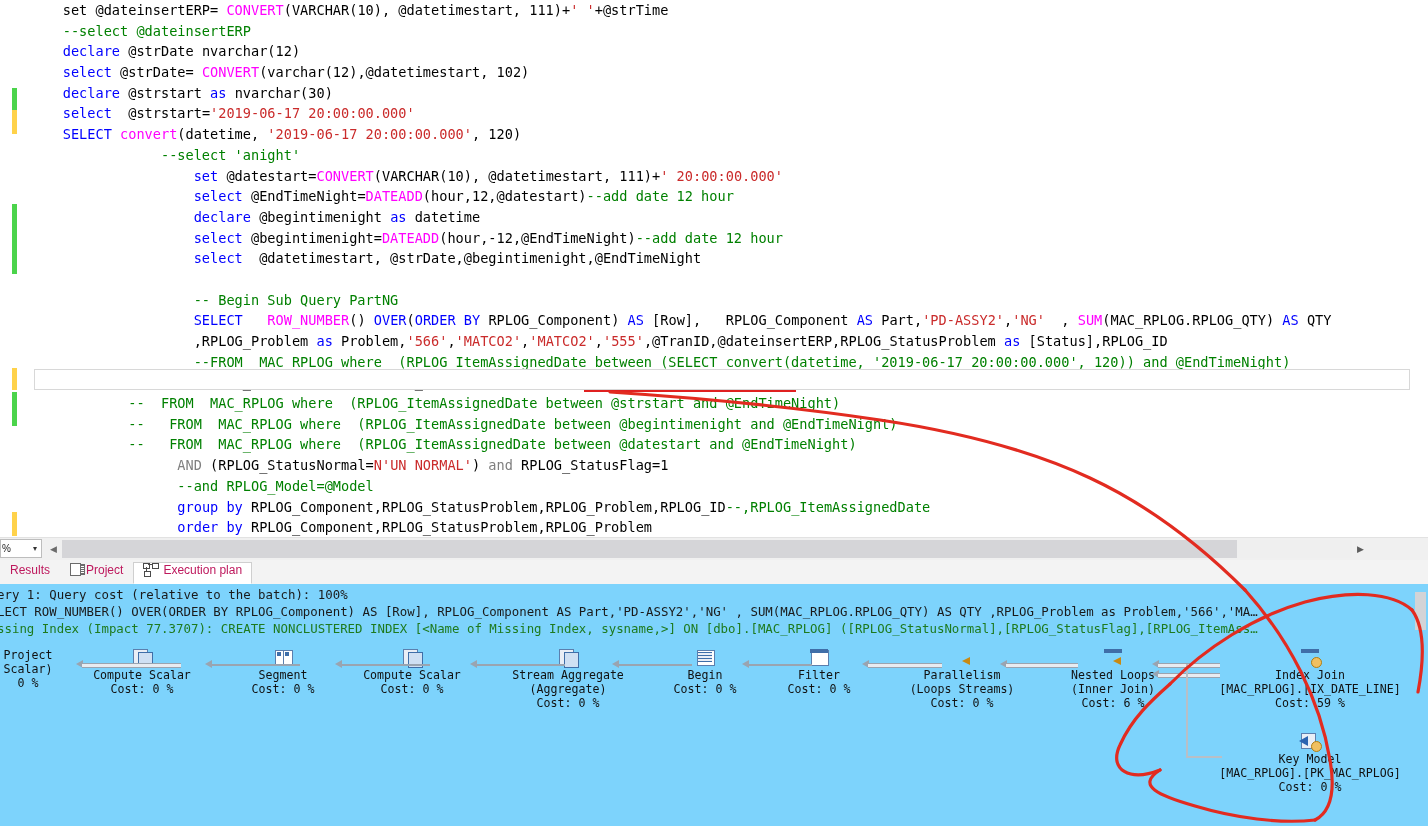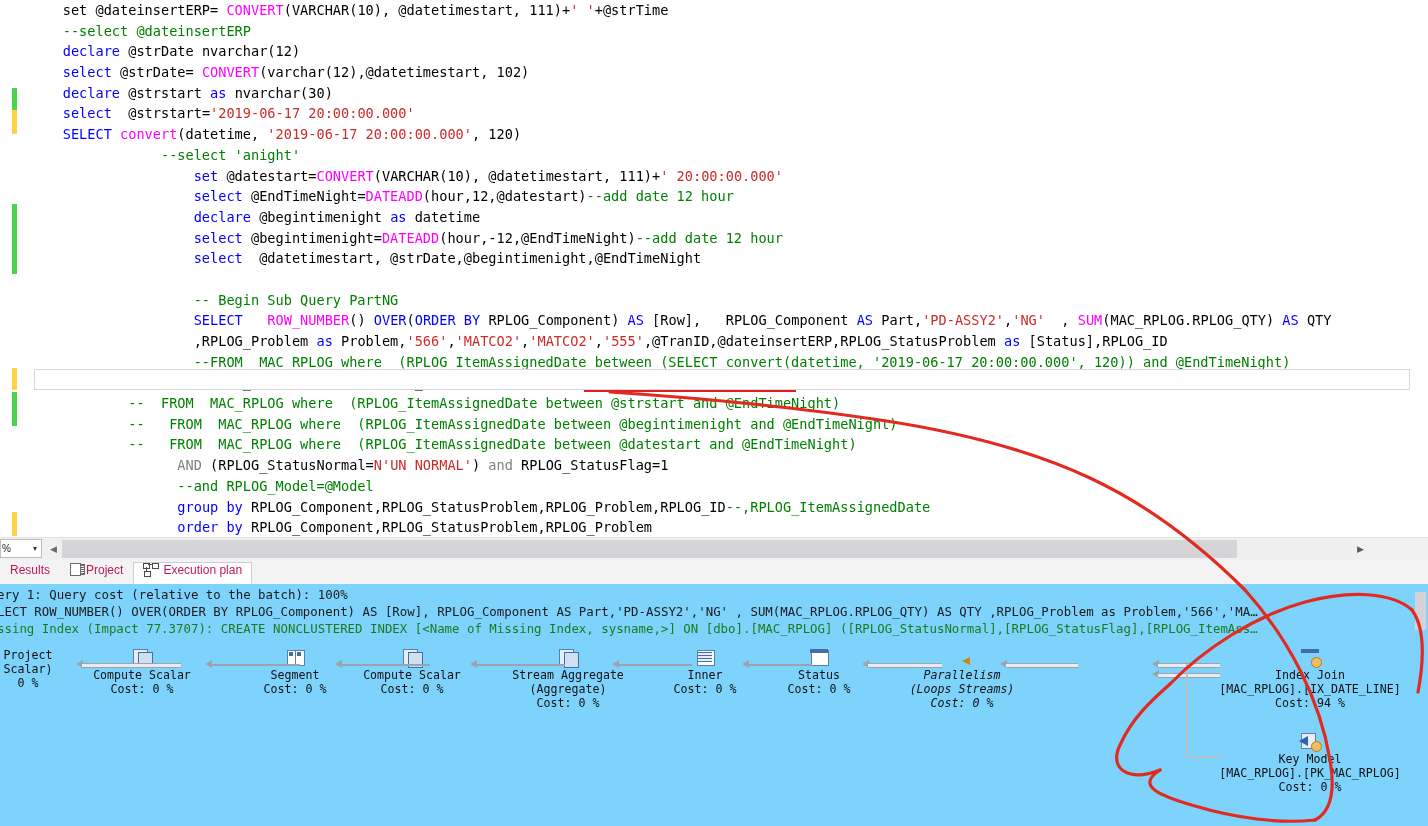--- a/index.html
+++ b/index.html
@@ -161,27 +161,28 @@
 
 <div id="planpane">
   <div id="msgs">
     <div class="msgline">ery 1: Query cost (relative to the batch): 100%</div>
     <div class="msgline">LECT ROW_NUMBER() OVER(ORDER BY RPLOG_Component) AS [Row], RPLOG_Component AS Part,'PD-ASSY2','NG' , SUM(MAC_RPLOG.RPLOG_QTY) AS QTY ,RPLOG_Problem as Problem,'566','MA…</div>
     <div class="msgline green">ssing Index (Impact 77.3707): CREATE NONCLUSTERED INDEX [&lt;Name of Missing Index, sysname,&gt;] ON [dbo].[MAC_RPLOG] ([RPLOG_StatusNormal],[RPLOG_StatusFlag],[RPLOG_ItemAss…</div>
   </div>
   <div id="planarea">
       <div class="node" style="left: -82px; top: 12px; width: 220px;"><div>Project</div><div>Scalar)</div><div>0 %</div></div>
       <div class="node" style="left: 32px; top: 12px; width: 220px;"><span class="nicon"><i class="gi gi-sheet"></i><i class="gi gi-sheet2"></i></span><div>Compute Scalar</div><div>Cost: 0 %</div></div>
-      <div class="node" style="left: 185px; top: 12px; width: 220px;"><span class="nicon"><i class="gi gi-col"></i><i class="gi gi-colsplit"></i><i class="gi gi-sq"></i><i class="gi gi-sq2"></i></span><div>Segment</div><div>Cost: 0 %</div></div>
+      <div class="node" style="left: 173px; top: 12px; width: 220px;"><span class="nicon"><i class="gi gi-col"></i><i class="gi gi-colsplit"></i><i class="gi gi-sq"></i><i class="gi gi-sq2"></i></span><div>Segment</div><div>Cost: 0 %</div></div>
       <div class="node" style="left: 302px; top: 12px; width: 220px;"><span class="nicon"><i class="gi gi-sheet"></i><i class="gi gi-sheet2"></i></span><div>Compute Scalar</div><div>Cost: 0 %</div></div>
       <div class="node" style="left: 458px; top: 12px; width: 220px;"><span class="nicon"><i class="gi gi-sheet"></i><i class="gi gi-sheet2"></i></span><div>Stream Aggregate</div><div>(Aggregate)</div><div>Cost: 0 %</div></div>
-      <div class="node" style="left: 595px; top: 12px; width: 220px;"><span class="nicon"><i class="gi gi-col"></i><i class="gi gi-lines"></i></span><div>Inner</div><div>Cost: 0 %</div></div>
-      <div class="node" style="left: 709px; top: 12px; width: 220px;"><span class="nicon"><i class="gi gi-col"></i><i class="gi gi-bluebar"></i></span><div>Status</div><div>Cost: 0 %</div></div>
-      <div class="node" style="left: 852px; top: 12px; width: 220px; font-style: italic;"><span class="nicon"><i class="gi gi-arrow"></i></span><div>Parallelism</div><div>(Loops Streams)</div><div>Cost: 0 %</div></div>
-      <div class="node" style="left: 1200px; top: 12px; width: 220px;"><span class="nicon"><i class="gi gi-bluebar"></i><i class="gi gi-ball"></i></span><div>Index Join</div><div>[MAC_RPLOG].[IX_DATE_LINE]</div><div>Cost: 94 %</div></div>
+      <div class="node" style="left: 595px; top: 12px; width: 220px;"><span class="nicon"><i class="gi gi-col"></i><i class="gi gi-lines"></i></span><div>Begin</div><div>Cost: 0 %</div></div>
+      <div class="node" style="left: 709px; top: 12px; width: 220px;"><span class="nicon"><i class="gi gi-col"></i><i class="gi gi-bluebar"></i></span><div>Filter</div><div>Cost: 0 %</div></div>
+      <div class="node" style="left: 852px; top: 12px; width: 220px;"><span class="nicon"><i class="gi gi-arrow"></i></span><div>Parallelism</div><div>(Loops Streams)</div><div>Cost: 0 %</div></div>
+      <div class="node" style="left: 1003px; top: 12px; width: 220px;"><span class="nicon"><i class="gi gi-bluebar"></i><i class="gi gi-arrow"></i></span><div>Nested Loops</div><div>(Inner Join)</div><div>Cost: 6 %</div></div>
+      <div class="node" style="left: 1200px; top: 12px; width: 220px;"><span class="nicon"><i class="gi gi-bluebar"></i><i class="gi gi-ball"></i></span><div>Index Join</div><div>[MAC_RPLOG].[IX_DATE_LINE]</div><div>Cost: 59 %</div></div>
       <div class="node" style="left: 1200px; top: 96px; width: 220px;"><span class="nicon"><i class="gi gi-sheet"></i><i class="gi gi-lkarrow"></i><i class="gi gi-ball"></i></span><div>Key Model</div><div>[MAC_RPLOG].[PK_MAC_RPLOG]</div><div>Cost: 0 %</div></div>
       <div class="arrow" style="left: 76px; top: 24px; width: 105px;">
         <span class="head"></span>
         <span class="shaft" style="width:99px"></span>
       </div>
       <div class="arrow thin" style="left: 205px; top: 24px; width: 95px;">
         <span class="head"></span>
         <span class="shaft" style="width:89px"></span>
       </div>
       <div class="arrow thin" style="left: 335px; top: 24px; width: 95px;">

